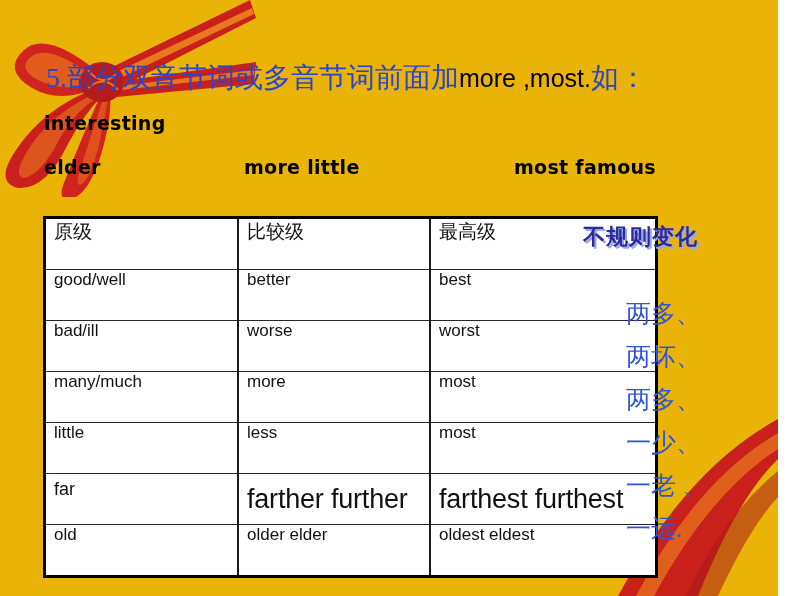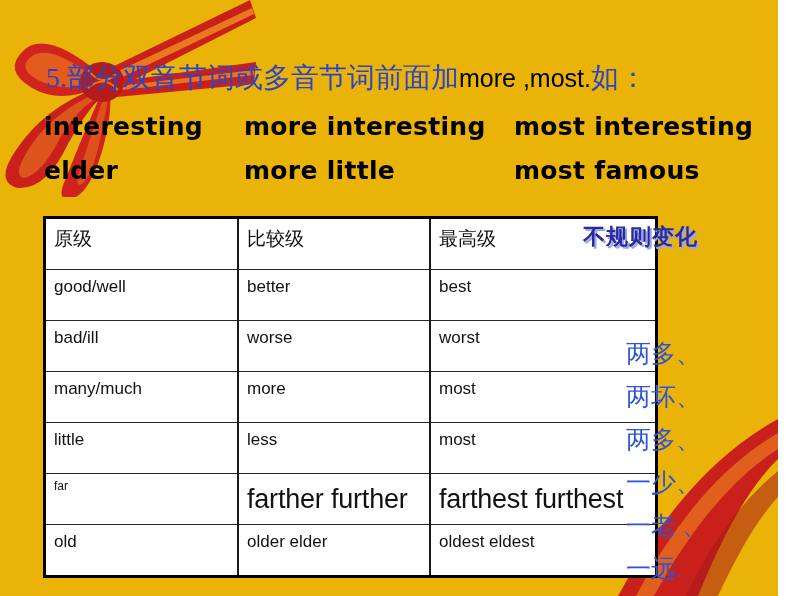--- a/index.html
+++ b/index.html
@@ -64,21 +64,21 @@
     width: 794px;
   }
   .ex-row {
     position: relative;
     height: 44px;
   }
   .ex-cell {
     position: absolute;
     font-family: "DejaVu Sans", sans-serif;
     font-weight: bold;
-    font-size: 25px;
+    font-size: 19px;
     color: #000000;
     letter-spacing: 0.3px;
     white-space: nowrap;
     text-align: center;
   }
   .ex-c1 { left: 44px; }
   .ex-c2 { left: 244px; }
   .ex-c3 { left: 514px; }
 
   
@@ -101,27 +101,26 @@
     font-size: 17px;
     color: #111111;
     height: 50px;
     overflow: hidden;
   }
   .grade-table .col-a { width: 175px; }
   .grade-table .col-b { width: 174px; }
   .grade-table .col-c { width: 208px; }
   .cell-inner {
     display: block;
-    padding-top: 7px;
     white-space: nowrap;
   }
   .hdr .cell-inner {
     font-size: 19px;
   }
-  td.tiny .cell-inner { font-size: 12px; padding-top: 5px; }
+  td.tiny .cell-inner { font-size: 18px; padding-top: 5px; }
   td.big  .cell-inner { font-size: 27px; padding-top: 10px; letter-spacing: -0.2px; }
 
   
   .grade-table td.col-b { border-left: 2px solid #1a1a1a; }
   .grade-table td.col-c { border-left: 2px solid #1a1a1a; }
 
   
   .side-title {
     position: absolute;
     left: 583px;
@@ -132,21 +131,20 @@
     color: #2a2a9c;
     letter-spacing: 1px;
     white-space: nowrap;
     text-shadow: 2px 2px 0 #9aa8e8;
   }
   .side-list {
     position: absolute;
     left: 626px;
     top: 292px;
     width: 160px;
-    margin-top: 40px;
   }
   .side-list .side-item {
     font-family: "Liberation Serif", serif;
     font-size: 25px;
     color: #2f54d8;
     line-height: 43px;
     white-space: nowrap;
   }
 </style>
 </head>
@@ -178,22 +176,20 @@
     <path d="M200 60 Q146 104 108 185 L140 185 Q172 116 200 86 Z" fill="#a8171a" opacity="0.55"></path>
   </svg>
 
   <div class="heading">
     <span class="cn">5.</span><span class="cn">部分双音节词或多音节词前面加</span><span class="en">more ,most.</span><span class="cn">如：</span>
   </div>
 
   <div class="examples">
     <div class="ex-row">
       <span class="ex-cell ex-c1">interesting</span>
-      <span class="ex-cell ex-c2">more interesting</span>
-      <span class="ex-cell ex-c3">most interesting</span>
     </div>
     <div class="ex-row">
       <span class="ex-cell ex-c1">elder</span>
       <span class="ex-cell ex-c2">more little</span>
       <span class="ex-cell ex-c3">most famous</span>
     </div>
   </div>
 
   <table class="grade-table">
     <tbody>

